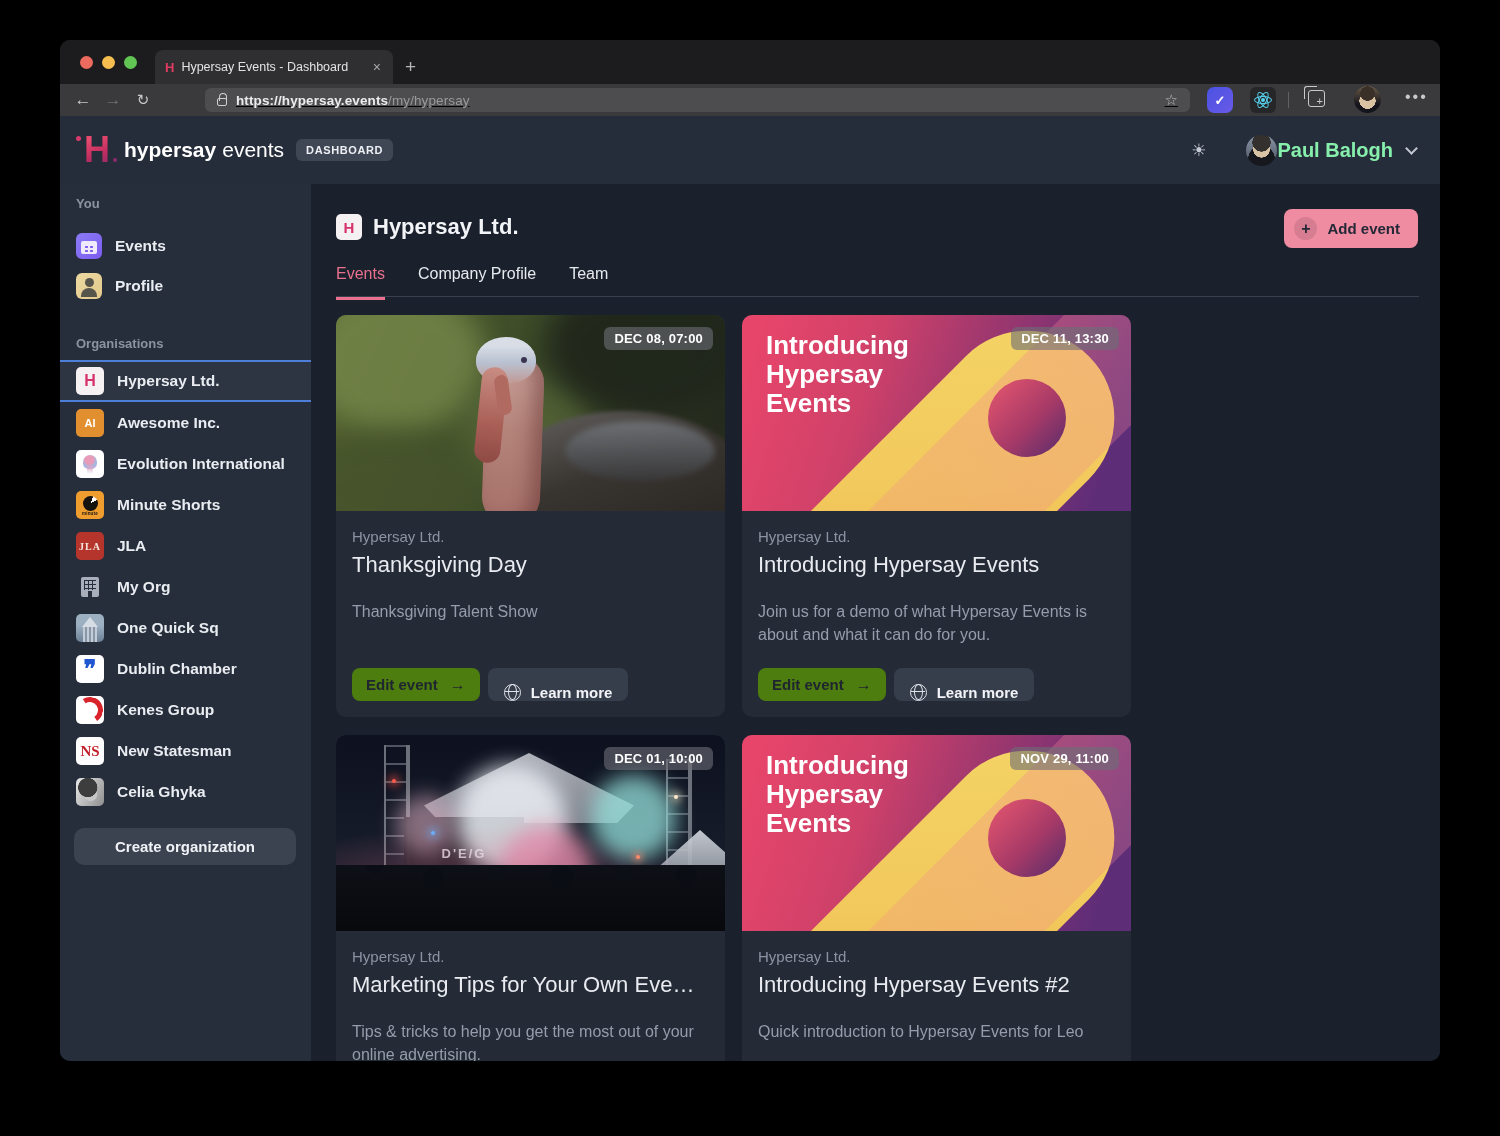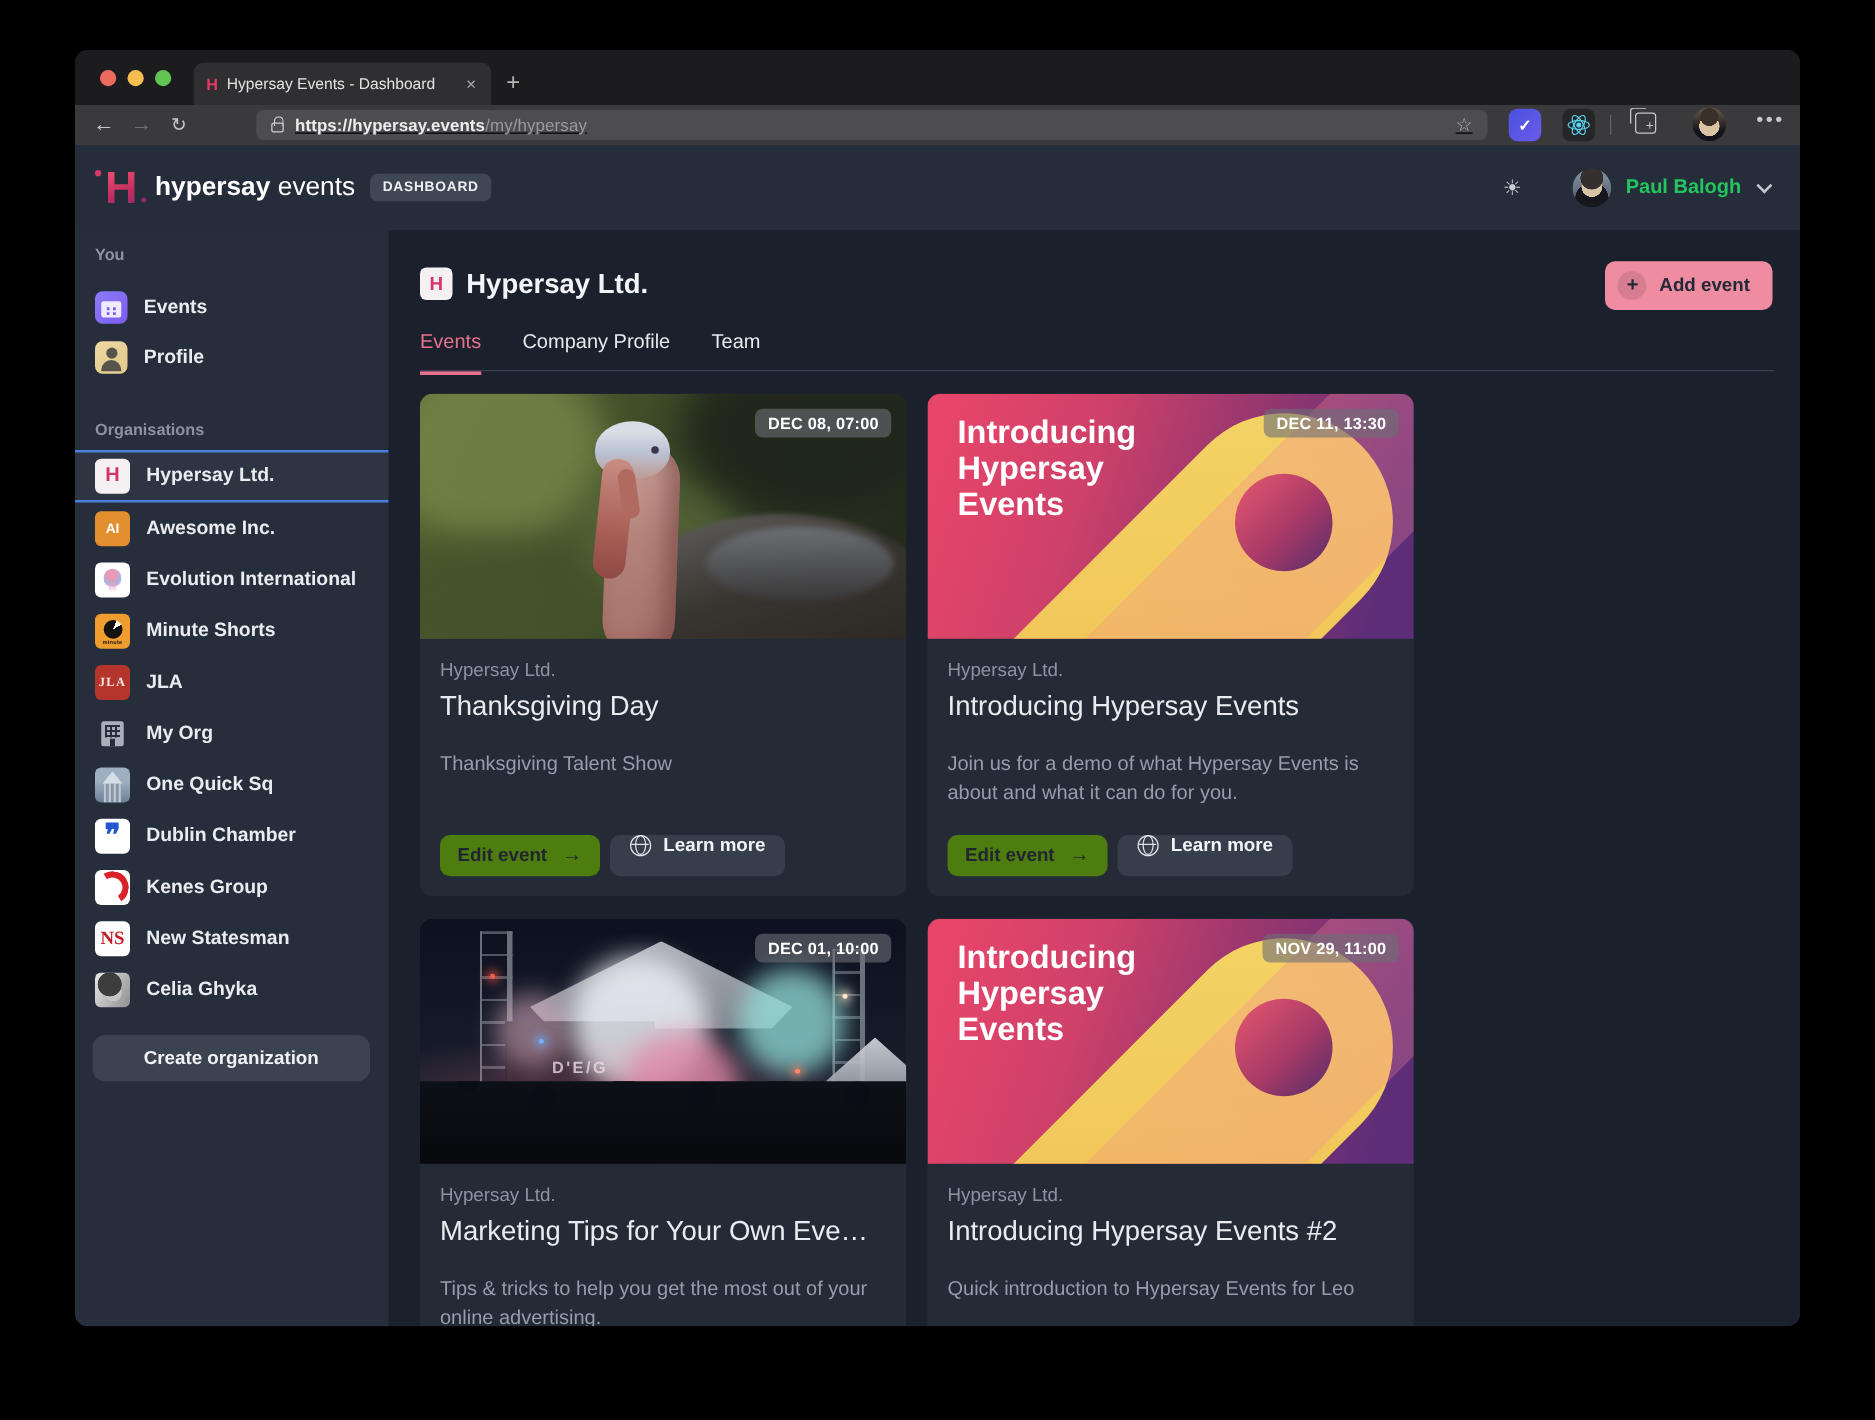--- a/index.html
+++ b/index.html
@@ -68,21 +68,21 @@
   .brand b { font-weight:700; } .brand span { font-weight:300; margin-left:6px; }
   .dash-pill { margin-left:12px; background:#3f4654; color:#eef0f4; font-size:11px; font-weight:700;
                letter-spacing:.6px; padding:5px 10px; border-radius:6px; }
   .hdr-right { margin-left:auto; display:flex; align-items:center; }
   .sun { color:#c7ccd6; font-size:17px; }
   .uavatar { margin-left:40px; width:31px; height:31px; border-radius:50%;
              background:radial-gradient(circle at 50% 24%, #33302e 0 32%, transparent 33%),
                         radial-gradient(circle at 50% 46%, #d8c3a4 0 36%, transparent 37%),
                         radial-gradient(circle at 50% 78%, #16181e 0 46%, transparent 47%),
                         linear-gradient(#8a97a8, #4a4f5c); }
-  .uname { margin-left:12px; color:#22c55e; font-size:16px; font-weight:600; }
+  .uname { color:#86efac; font-size:20px; font-weight:600; }
   .chev { margin-left:14px; width:9px; height:9px; border-right:2px solid #c2c7d1; border-bottom:2px solid #c2c7d1;
           transform:rotate(45deg); margin-top:-4px; }
 
   
   .approw { display:flex; height:877px; overflow:hidden; }
 
   
   .sidebar { width:251px; background:#272e3b; flex:none; padding-top:12px; overflow:hidden; }
   .side-label { color:#8b93a3; font-size:13px; font-weight:700; padding:0 16px; height:16px; }
   .side-item { display:flex; align-items:center; height:40px; padding:0 16px; gap:13px; }
@@ -165,21 +165,21 @@
   .cbody { flex:1; padding:17px 16px 16px; display:flex; flex-direction:column; }
   .corg { color:#8b93a3; font-size:15px; }
   .ctitle { color:#e9ebf0; font-size:22px; margin-top:7px; white-space:nowrap; overflow:hidden; }
   .csub { color:#959cab; font-size:16px; margin-top:22px; line-height:1.45; }
   .cactions { margin-top:auto; display:flex; gap:8px; }
   .btn-edit { height:33px; background:#4d7c0f; border:none; border-radius:8px; color:#20262f; font-size:15px;
               font-weight:700; padding:0 14px; display:flex; align-items:center; gap:12px;
               font-family:"Liberation Sans",sans-serif; }
   .btn-edit .arr { font-size:16px; font-weight:700; }
   .btn-learn { height:33px; background:#363d4b; border:none; border-radius:8px; color:#f2f4f8; font-size:15px;
-               font-weight:700; padding:0 16px; display:flex; align-items:flex-start; gap:10px;
+               font-weight:700; padding:0 16px; display:flex; align-items:flex-end; gap:10px;
                font-family:"Liberation Sans",sans-serif; }
   .globe { width:17px; height:17px; border:1.4px solid #dfe3ea; border-radius:50%; position:relative; flex:none; }
   .globe::before { content:""; position:absolute; left:3.5px; top:-1.4px; width:7px; height:14.5px;
                    border:1.4px solid #dfe3ea; border-radius:50%; }
   .globe::after { content:""; position:absolute; left:0; top:5.6px; width:14px; height:1.4px; background:#dfe3ea; }
 
   
   .ph-turkey { background:linear-gradient(115deg,#55632f, #3c4a28 45%, #2b3322 75%, #22271c); }
   .ph-turkey .blob { position:absolute; border-radius:50%; filter:blur(14px); }
   .tb1 { left:-30px; top:-30px; width:180px; height:150px; background:#76884a; opacity:.8; }

